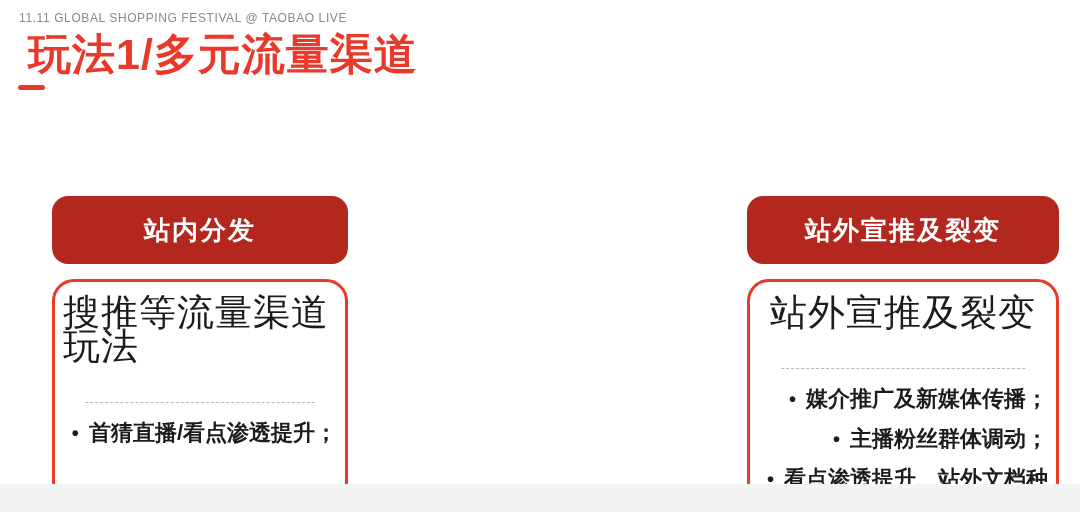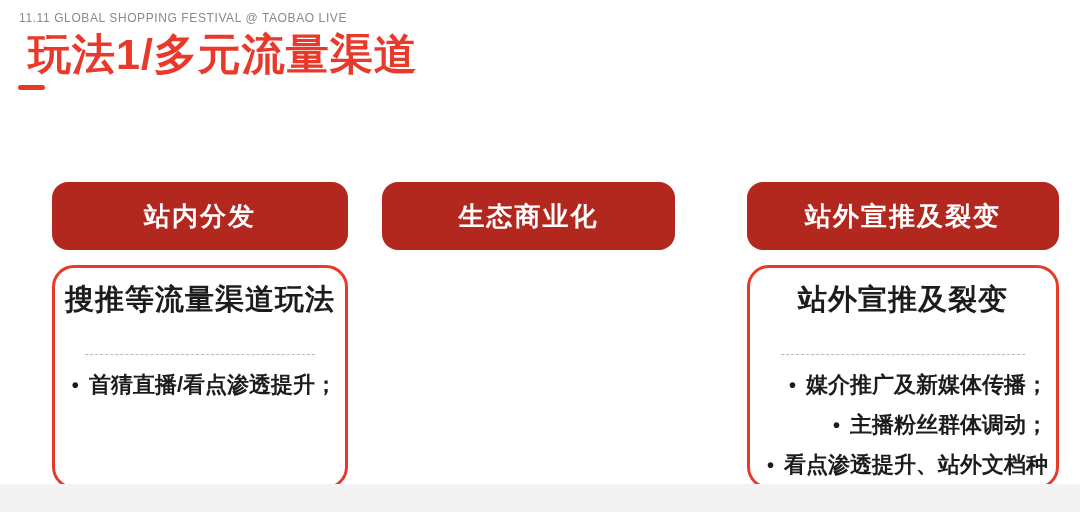--- a/index.html
+++ b/index.html
@@ -29,21 +29,21 @@
     font-size:43px;line-height:1.15;font-weight:bold;
     letter-spacing:1px;
     color:var(--accent-bright,#e8392b);
   }
   .title-underline{
     position:absolute;left:18px;top:85px;
     width:27px;height:5px;border-radius:2.5px;
     background:var(--accent-bright,#e8392b);
   }
   .columns{
-    position:absolute;left:52px;top:182px;
+    position:absolute;left:52px;top:196px;
     display:flex;gap:34px;
   }
   .col{display:flex;flex-direction:column;}
   .col.w1{width:296px;}
   .col.w2{width:293px;}
   .col.w3{width:350px;padding-left:38px;}
   .badge{
     height:68px;border-radius:16px;
     background:var(--accent-dark,#b2281e);
     color:#fff;font-size:26px;font-weight:bold;letter-spacing:2px;
@@ -51,24 +51,24 @@
   }
   .card{
     margin-top:15px;height:224px;
     background:var(--background,#fff);
     border:3px solid var(--accent-bright,#e8392b);
     border-radius:22px;
     padding:14px 8px 8px;
     display:flex;flex-direction:column;align-items:center;
   }
   .card-title{
-    font-size:29px;line-height:34px;font-weight:bold;
+    font-size:37px;line-height:34px;font-weight:normal;
     letter-spacing:1px;
     color:var(--text-dark,#1c1c1c);
-    text-align:right;
+    text-align:left;
   }
   .dashed-divider{
     width:84%;height:0;
     border-top:1.5px dashed var(--divider-gray,#b9b9b9);
     margin-top:38px;
   }
   .bullets{
     list-style:none;
     margin-top:10px;
     width:100%;
@@ -98,21 +98,20 @@
       <div class="card">
         <div class="card-title">搜推等流量渠道玩法</div>
         <div class="dashed-divider"></div>
         <ul class="bullets">
           <li><span class="bullet-marker">•</span><span>首猜直播/看点渗透提升；</span></li>
         </ul>
       </div>
     </div>
 
     <div class="col w2">
-      <div class="badge">生态商业化</div>
     </div>
 
     <div class="col w3">
       <div class="badge">站外宣推及裂变</div>
       <div class="card">
         <div class="card-title">站外宣推及裂变</div>
         <div class="dashed-divider"></div>
         <ul class="bullets">
           <li><span class="bullet-marker">•</span><span>媒介推广及新媒体传播；</span></li>
           <li><span class="bullet-marker">•</span><span>主播粉丝群体调动；</span></li>

